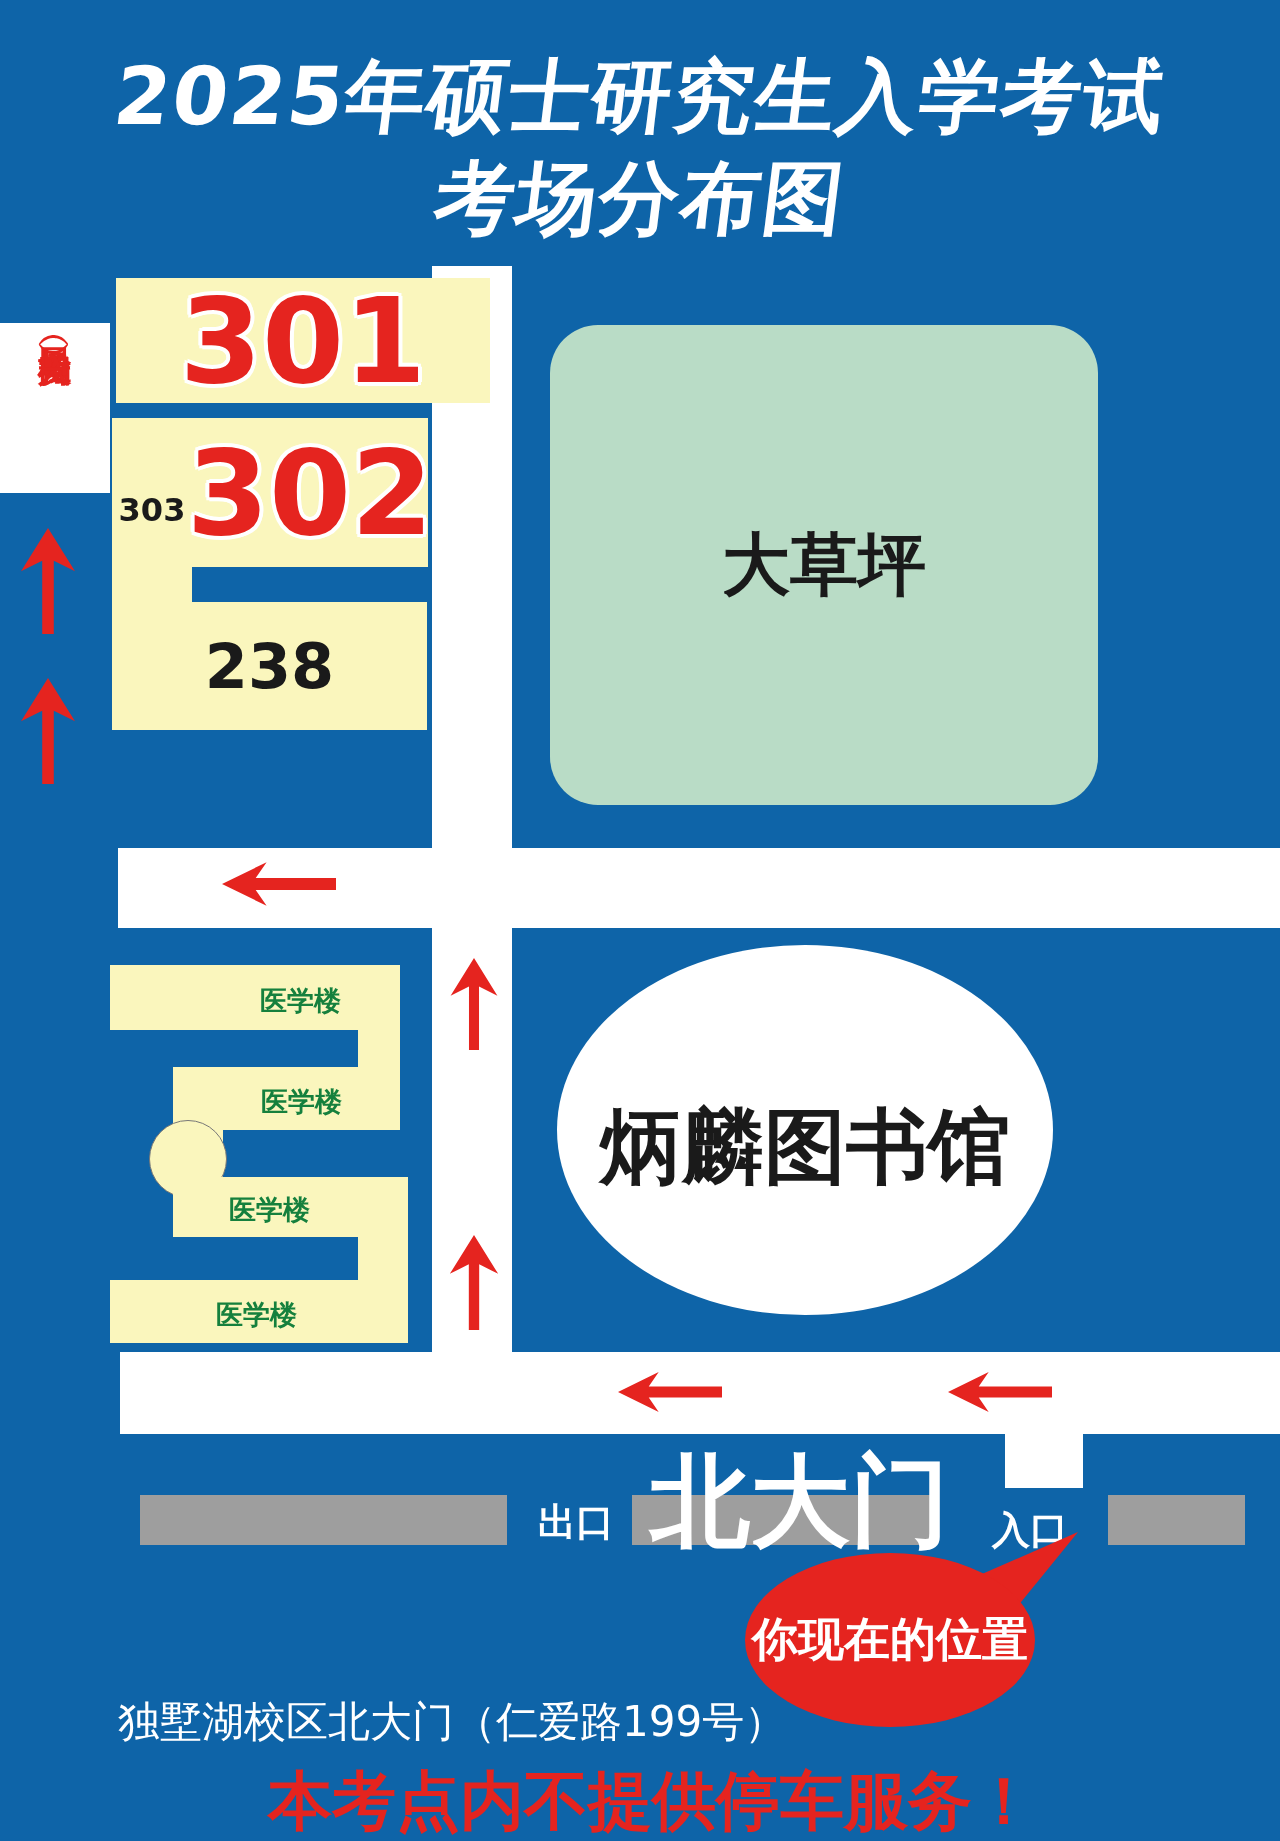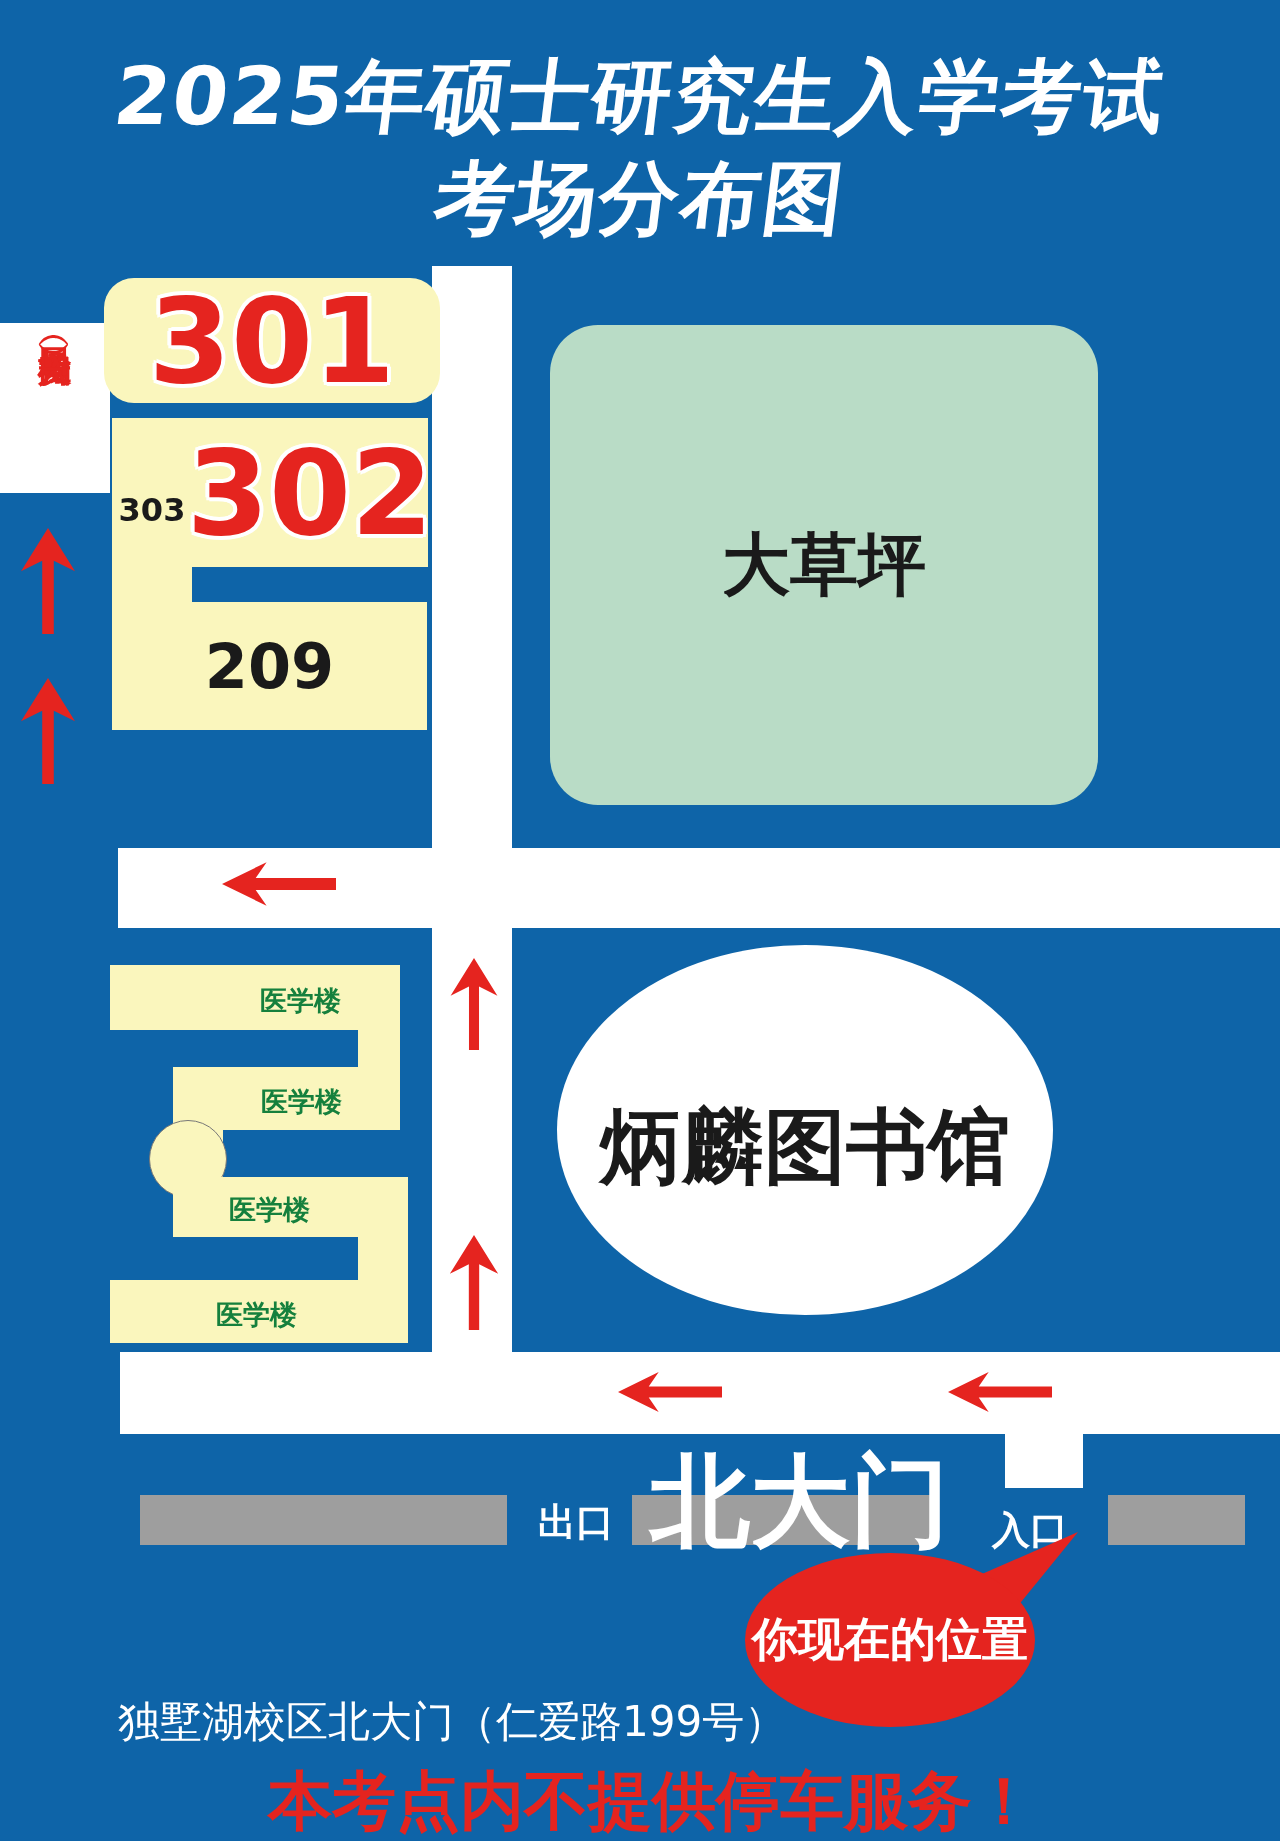--- a/index.html
+++ b/index.html
@@ -37,31 +37,31 @@
   <div class="abs road" style="left:118px;top:848px;width:1162px;height:80px;"></div>
   <div class="abs road" style="left:120px;top:1352px;width:1160px;height:82px;"></div>
   <div class="abs road" style="left:1005px;top:1434px;width:78px;height:54px;"></div>
 
   <div class="abs road flexc" style="left:0;top:323px;width:110px;height:170px;">
     <div class="gate-txt" style="font-size:33px;height:168px;">
       <span>（安检门）</span><span>考场入口</span>
     </div>
   </div>
 
-  <div class="abs bldg flexc" style="left:104px;top:278px;width:336px;height:125px;border-radius:30px;">
+  <div class="abs bldg flexc" style="left:116px;top:278px;width:374px;height:125px;">
     <span class="num-red" style="font-size:118px;">301</span>
   </div>
   <div class="abs bldg flexc" style="left:112px;top:418px;width:80px;height:184px;">
     <span class="num-black" style="font-size:32px;text-align:right;">303</span>
   </div>
   <div class="abs bldg flexc" style="left:192px;top:418px;width:236px;height:149px;">
     <span class="num-red" style="font-size:118px;">302</span>
   </div>
   <div class="abs bldg flexc" style="left:112px;top:602px;width:315px;height:128px;">
-    <span class="num-black" style="font-size:62px;">209</span>
+    <span class="num-black" style="font-size:62px;">238</span>
   </div>
 
   <div class="abs flexc" style="left:550px;top:325px;width:548px;height:480px;background:#b9dcc6;border-radius:48px;">
     <span class="num-black" style="font-size:68px;">大草坪</span>
   </div>
 
   <div class="abs flexc" style="left:557px;top:945px;width:496px;height:370px;background:#ffffff;border-radius:50%;">
     <span class="num-black" style="font-size:82px;white-space:nowrap;margin-top:35px;">炳麟图书馆</span>
   </div>
 

